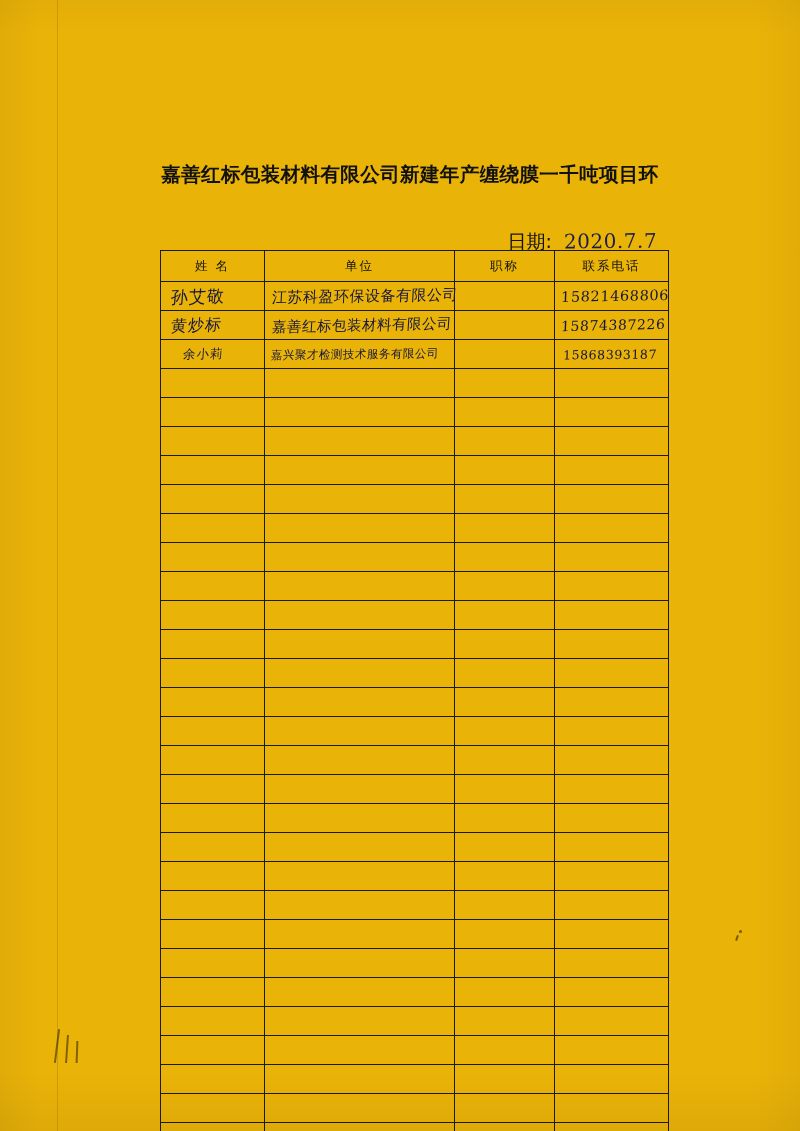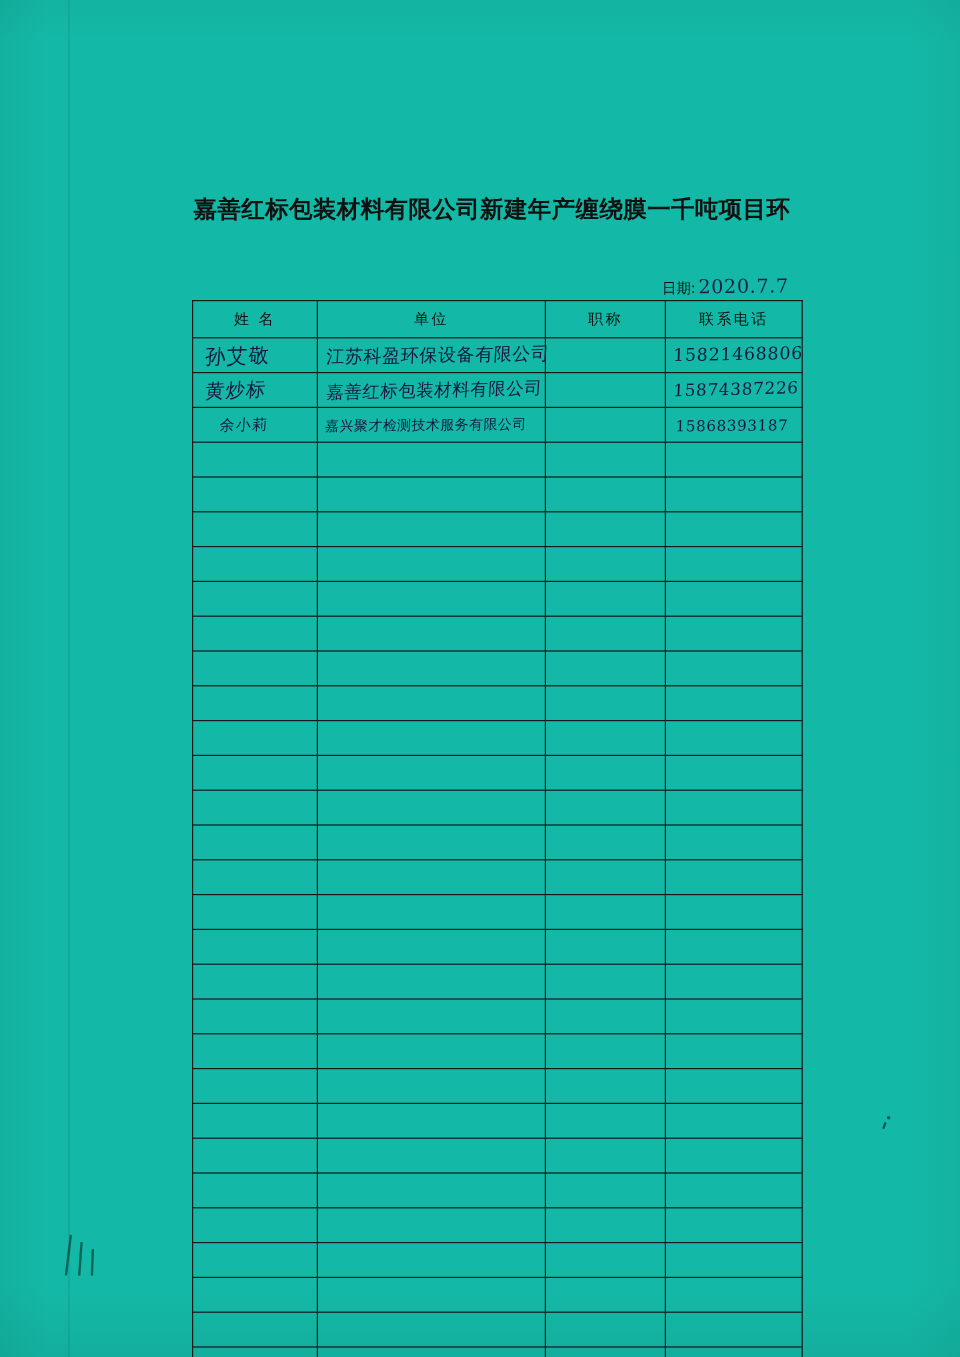--- a/index.html
+++ b/index.html
@@ -12,21 +12,21 @@
     height: 1131px;
     position: relative;
     font-family: "DejaVu Sans", "Liberation Sans", sans-serif;
     overflow: hidden;
   }
 
   
   .page {
     position: absolute;
     inset: 0;
-    background: #14b8a6;
+    background: #eab308;
   }
   .scan-tint {
     position: absolute;
     inset: 0;
     background:
       linear-gradient(90deg, rgba(0,0,0,0.045) 0px, rgba(0,0,0,0.0) 40px),
       linear-gradient(270deg, rgba(0,0,0,0.035) 0px, rgba(0,0,0,0.0) 45px),
       linear-gradient(180deg, rgba(0,0,0,0.03) 0px, rgba(0,0,0,0.0) 35px),
       linear-gradient(0deg, rgba(0,0,0,0.05) 0px, rgba(0,0,0,0.0) 60px);
     pointer-events: none;
@@ -84,29 +84,29 @@
   .date-line {
     position: absolute;
     right: 143px;
     top: 229px;
     font-size: 14px;
     color: #15173a;
     white-space: nowrap;
     font-family: "DejaVu Sans", "Liberation Sans", sans-serif;
   }
   .date-label {
-    font-size: 12px;
+    font-size: 19px;
     color: #111;
   }
   .date-value {
     font-family: "DejaVu Serif", "Liberation Serif", serif;
-    font-size: 16px;
+    font-size: 20px;
     color: #1b1f4a;
     letter-spacing: 0.5px;
-    margin-left: 2px;
+    margin-left: 12px;
     transform: rotate(-0.6deg);
     display: inline-block;
   }
 
   
   .table-wrap {
     position: absolute;
     left: 160px;
     top: 250px;
     width: 508px;

